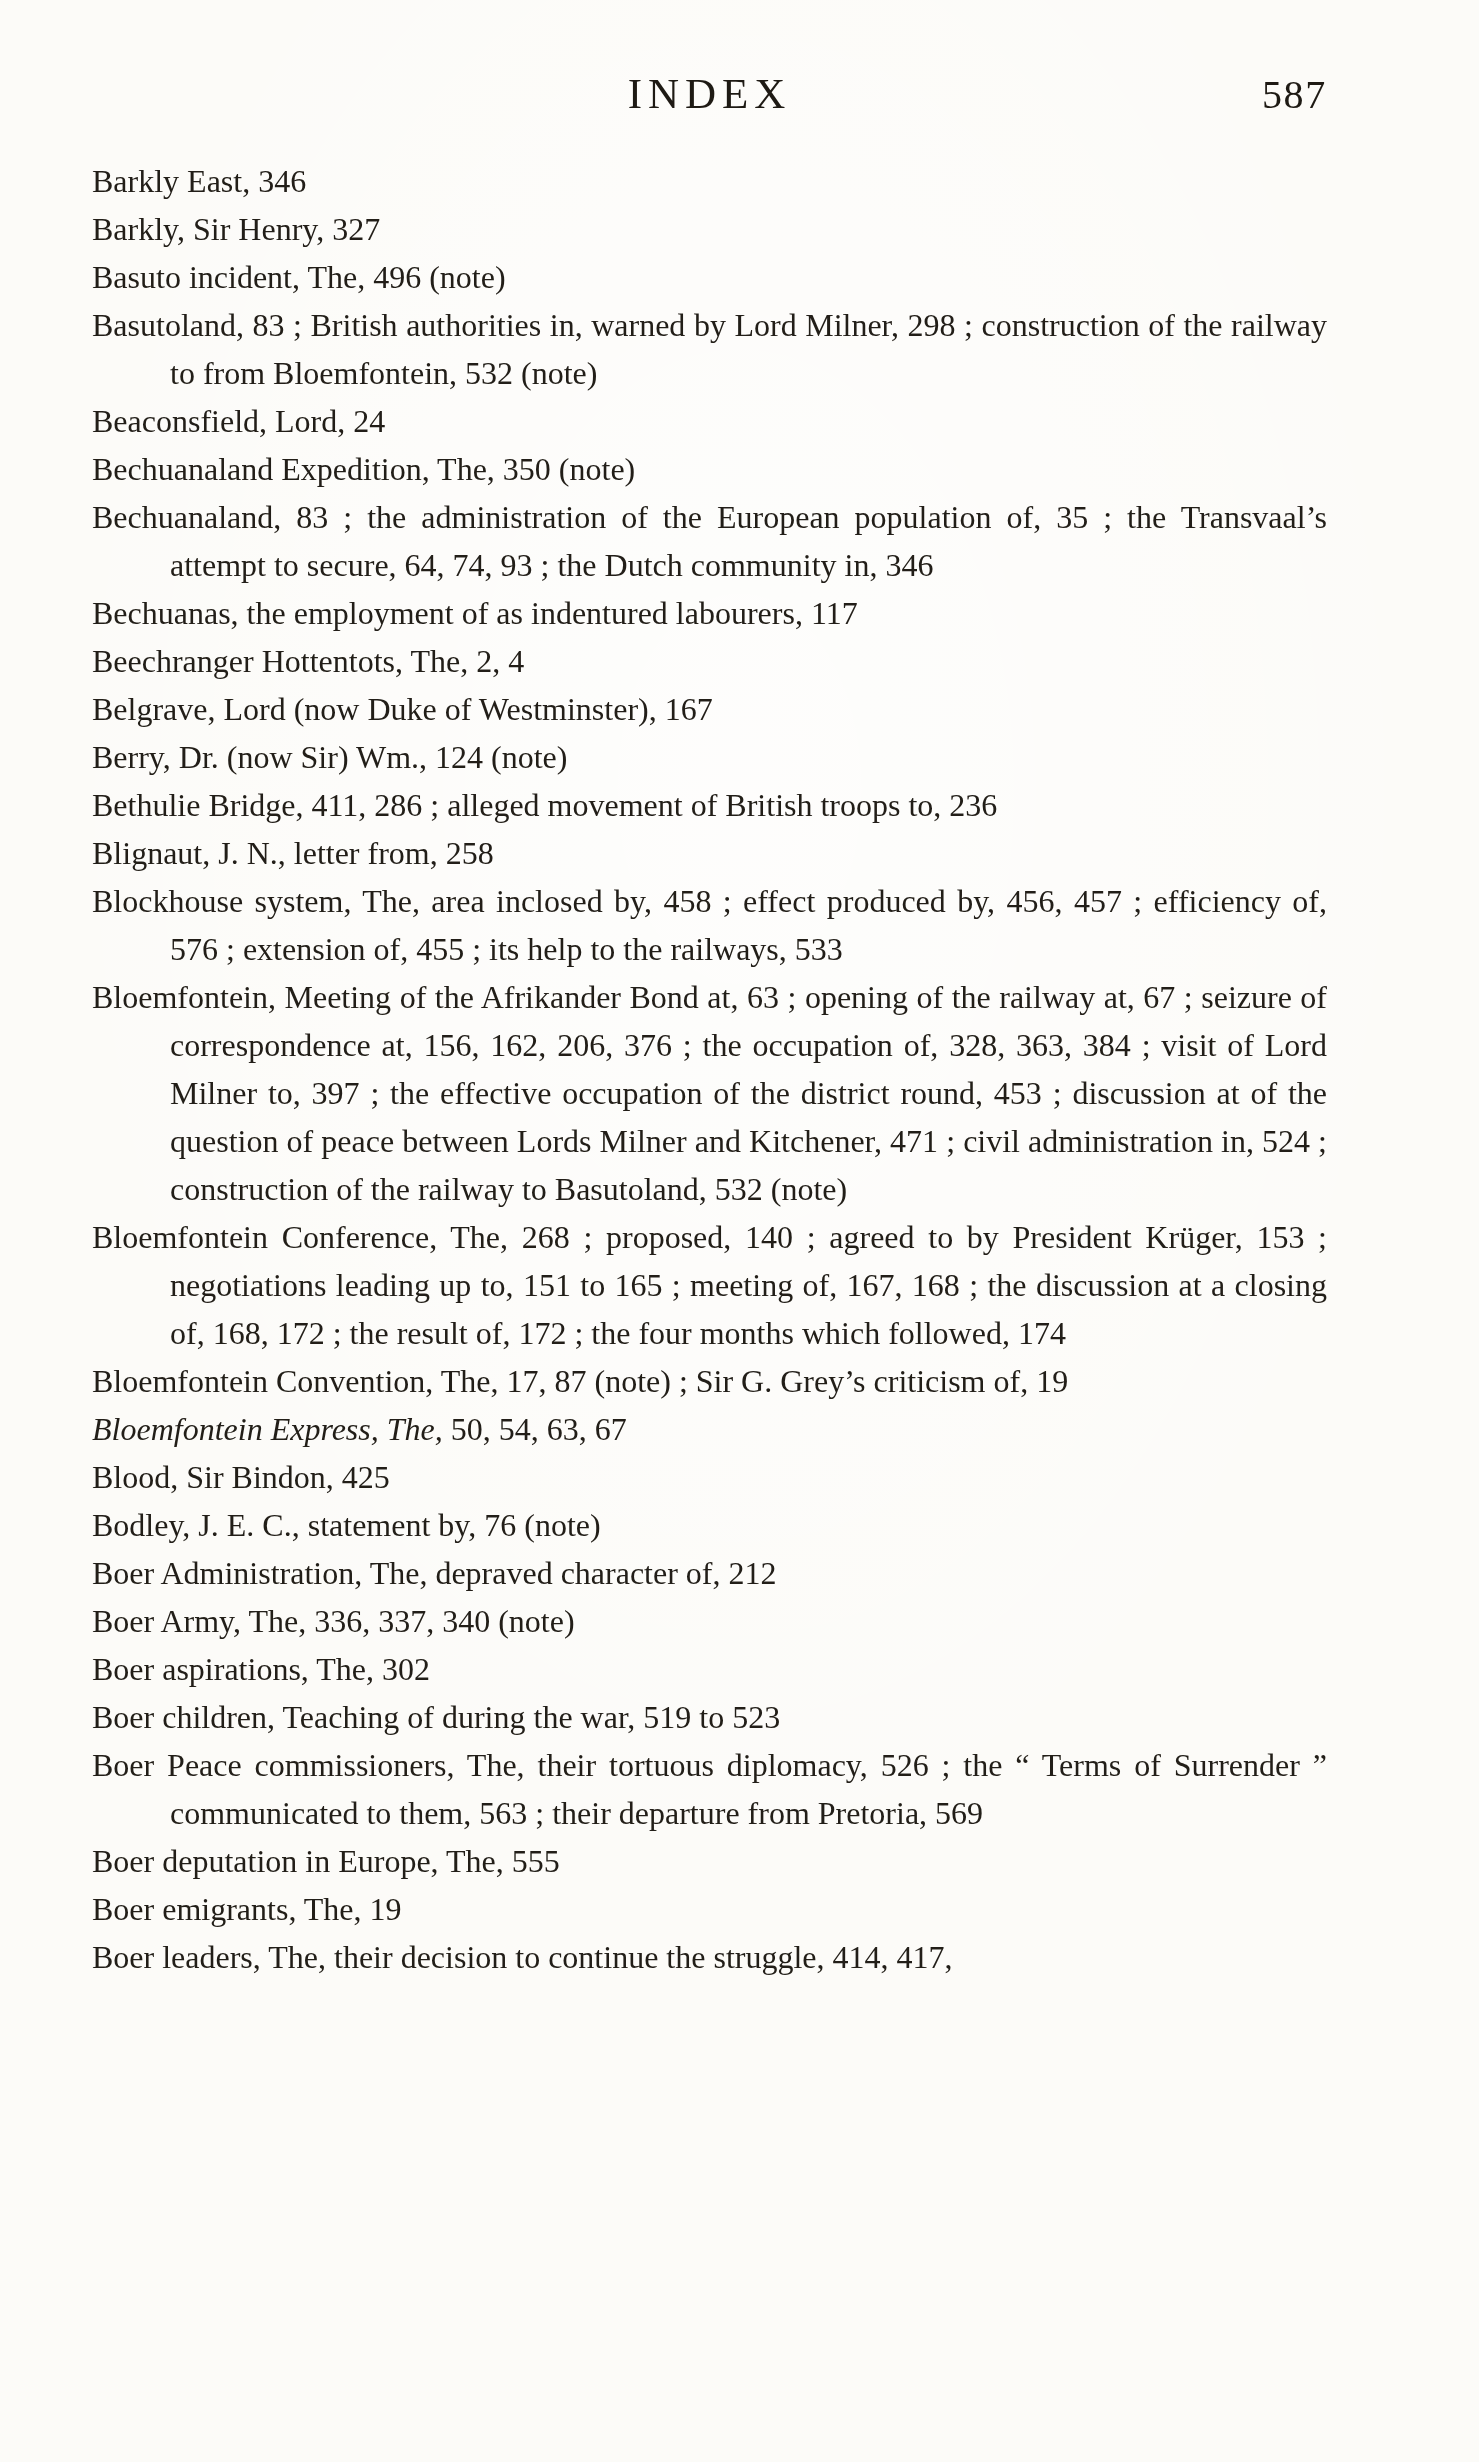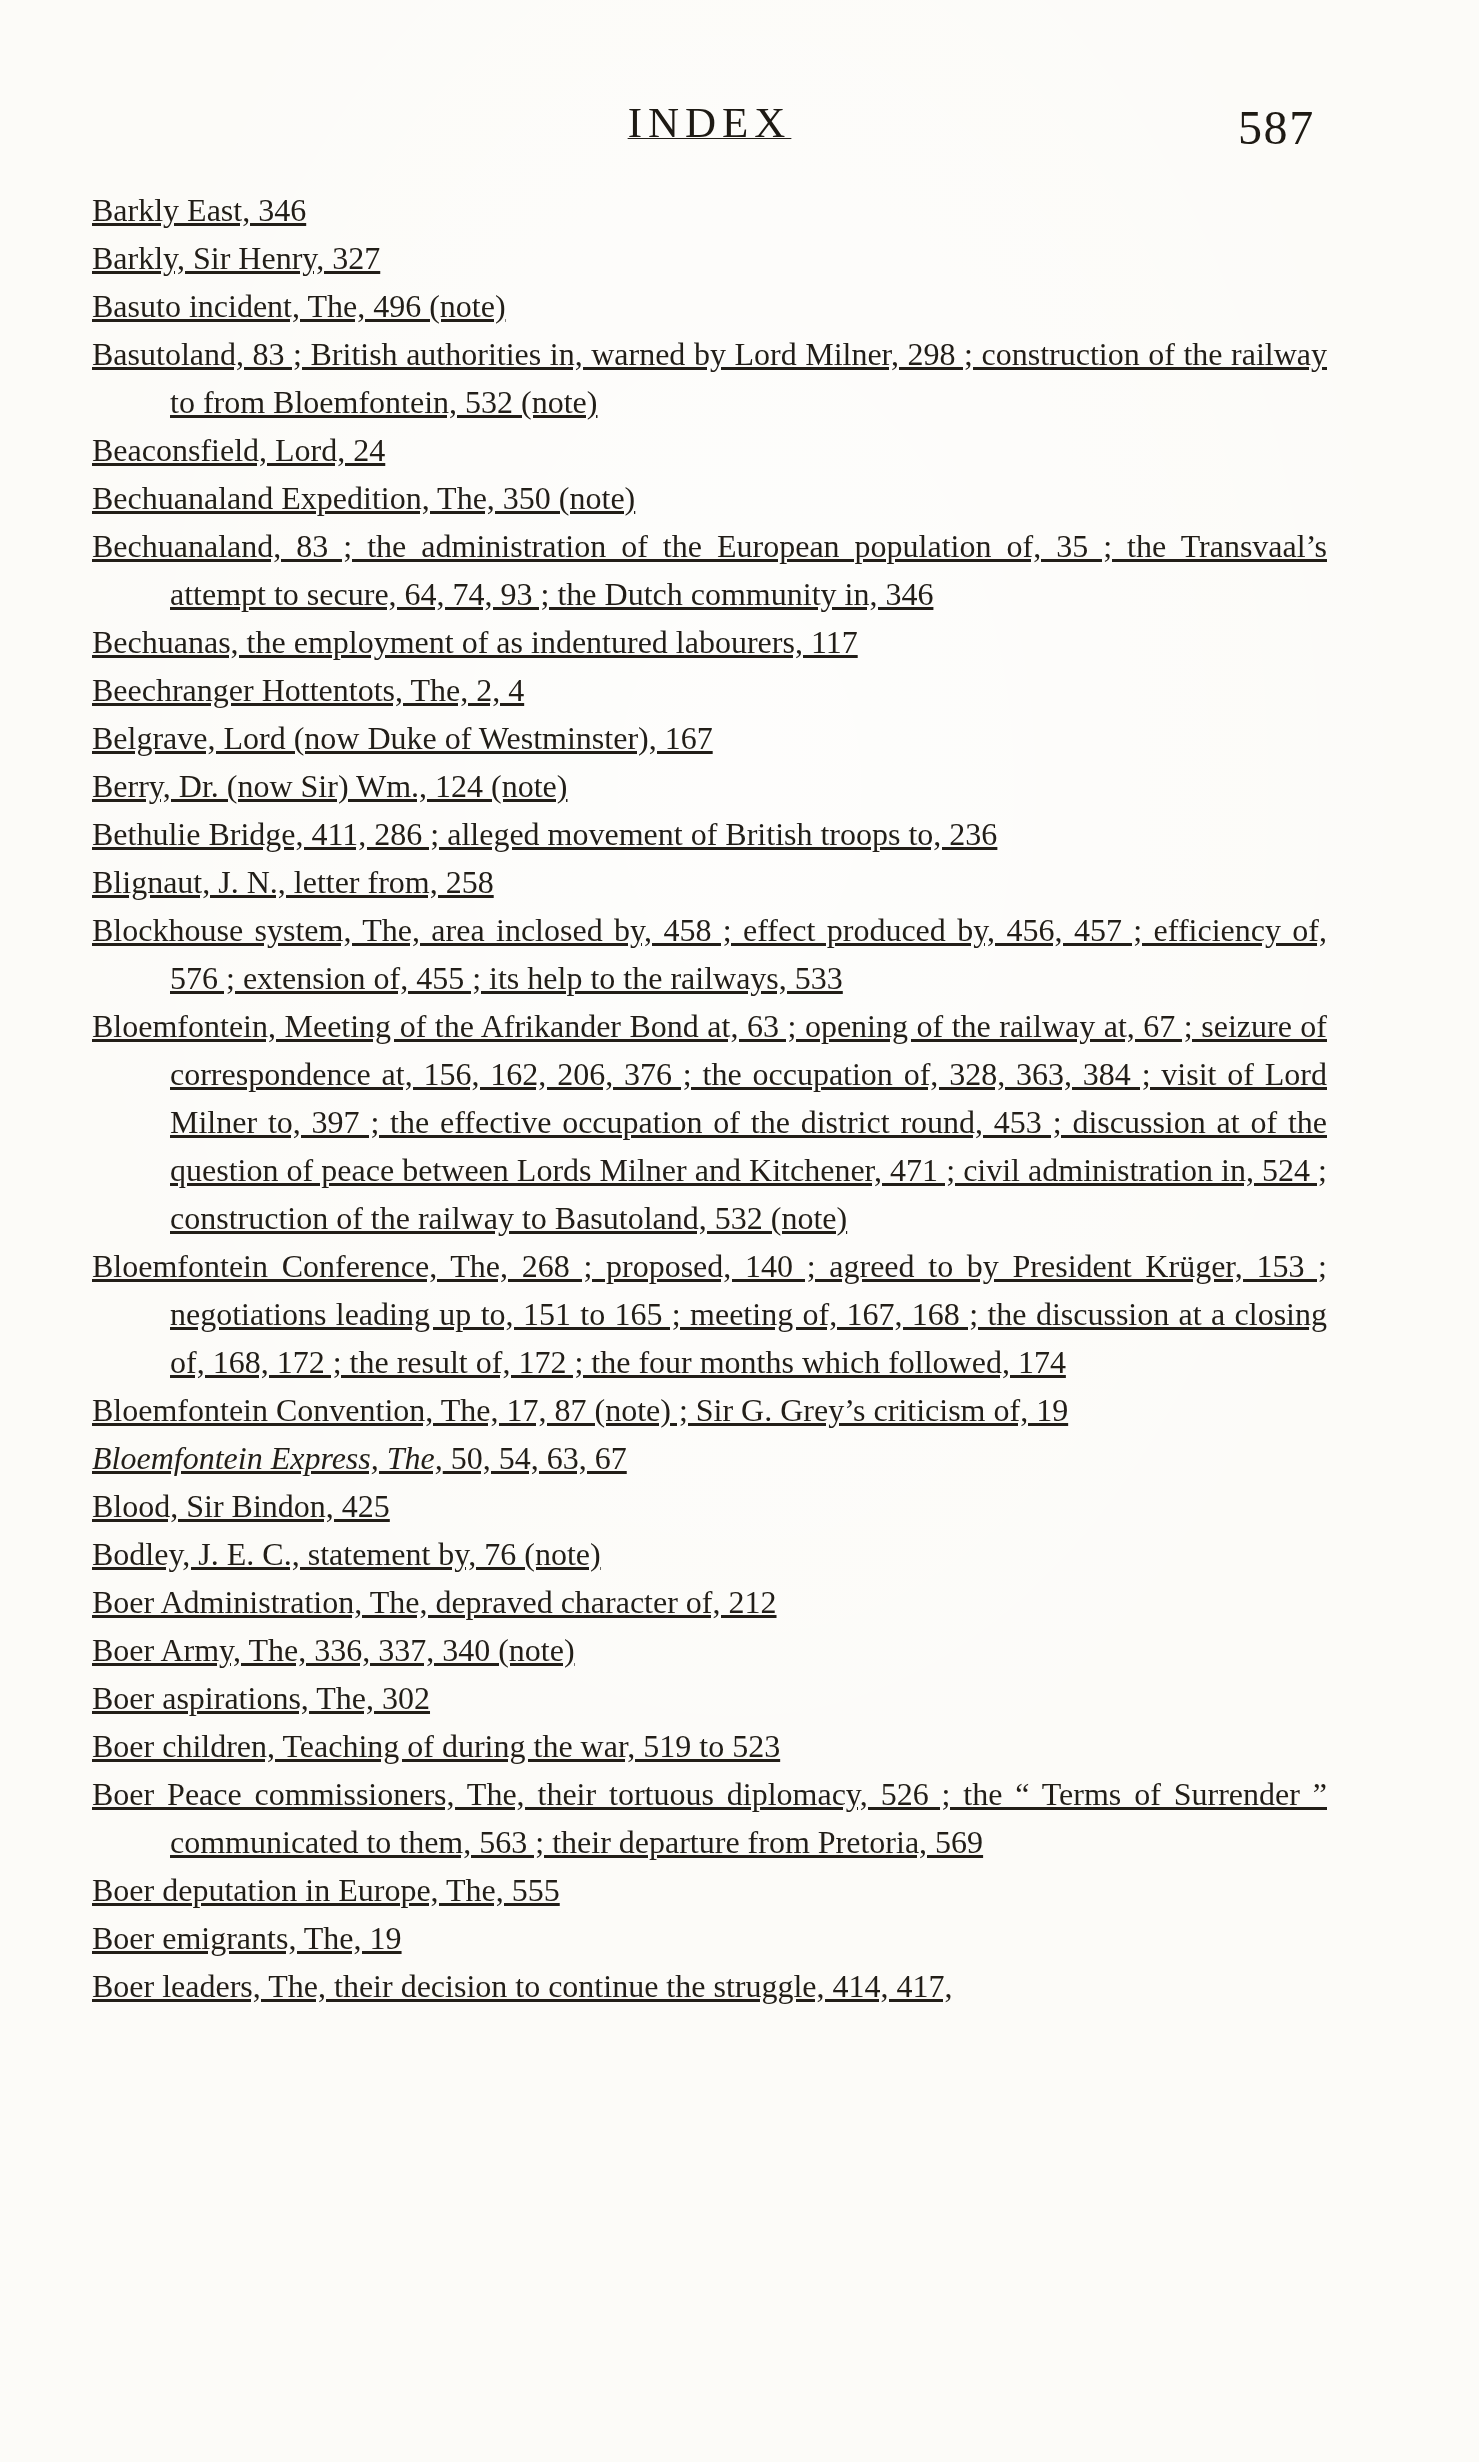--- a/index.html
+++ b/index.html
@@ -11,43 +11,42 @@
     height: 2462px;
     background: #fcfbf8;
     color: #221e18;
     font-family: "Liberation Serif", "DejaVu Serif", serif;
     overflow: hidden;
   }
   .page {
     box-sizing: border-box;
     width: 1479px;
     height: 1972px;
-    padding-top: 98px;
+    padding-top: 69px;
     background:
       radial-gradient(ellipse at 50% 40%, rgba(255,255,255,0.6) 0%, rgba(250,248,243,0.0) 70%),
       #fcfbf8;
-    text-decoration: underline;
   }
   .page-header {
     position: relative;
     margin: 0 152px 26px 92px;
     text-align: center;
     height: 62px;
   }
   .header-title {
     font-size: 43px;
     letter-spacing: 6px;
     font-weight: normal;
     color: #1e1a14;
   }
   .page-number {
     position: absolute;
-    right: 12px;
+    right: 0;
     top: 1.7px;
-    font-size: 48px;
+    font-size: 40px;
     letter-spacing: 1.7px;
     color: #1e1a14;
     margin-left: 44px;
   }
   .entries {
     margin: 0 152px 0 92px;
     font-size: 32px;
     line-height: 48px;
     text-align: justify;
     color: #221e18;

